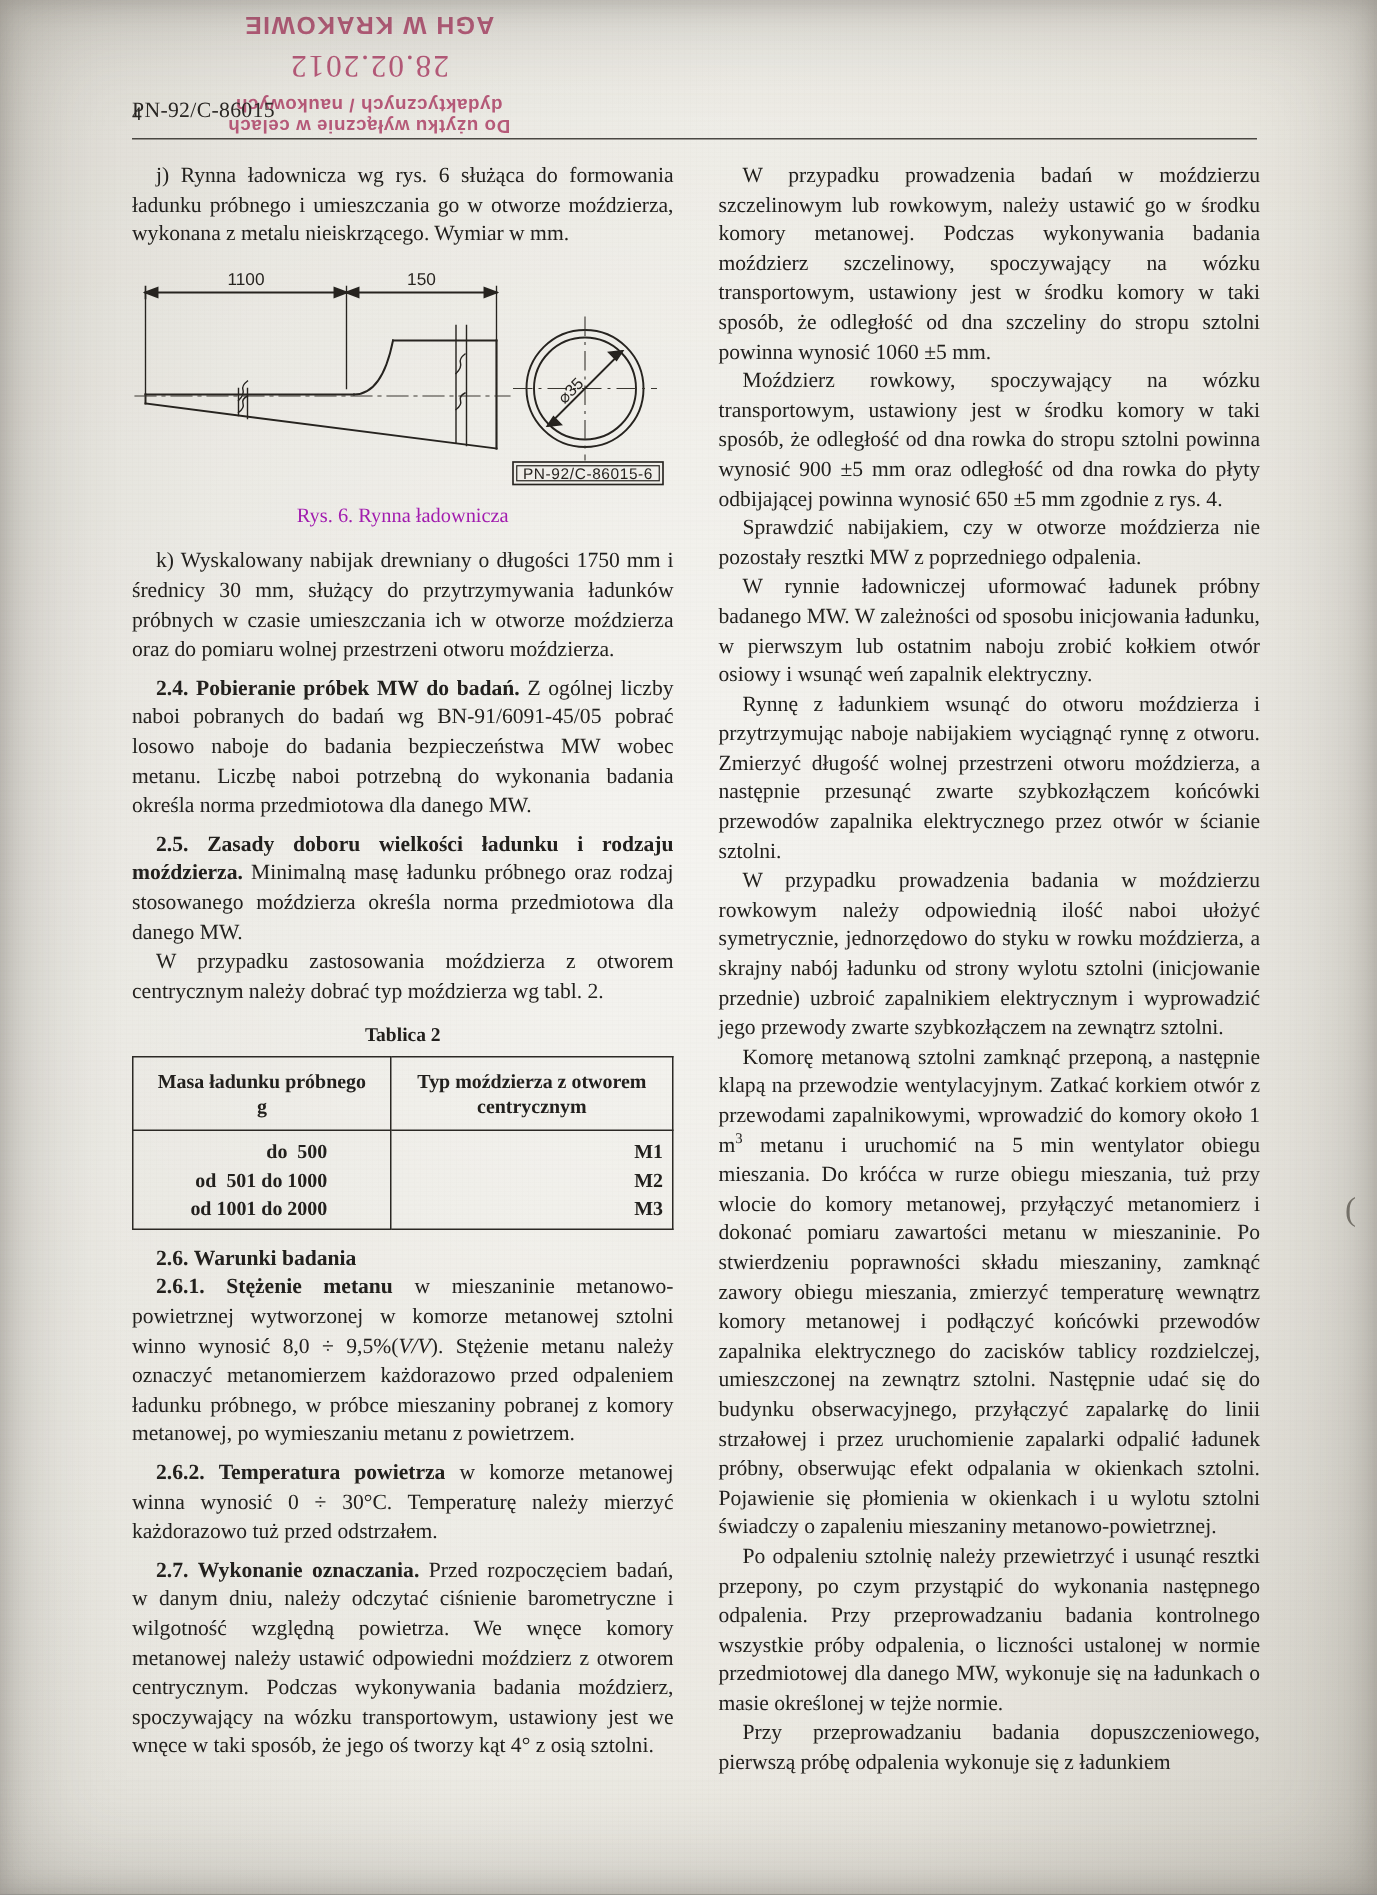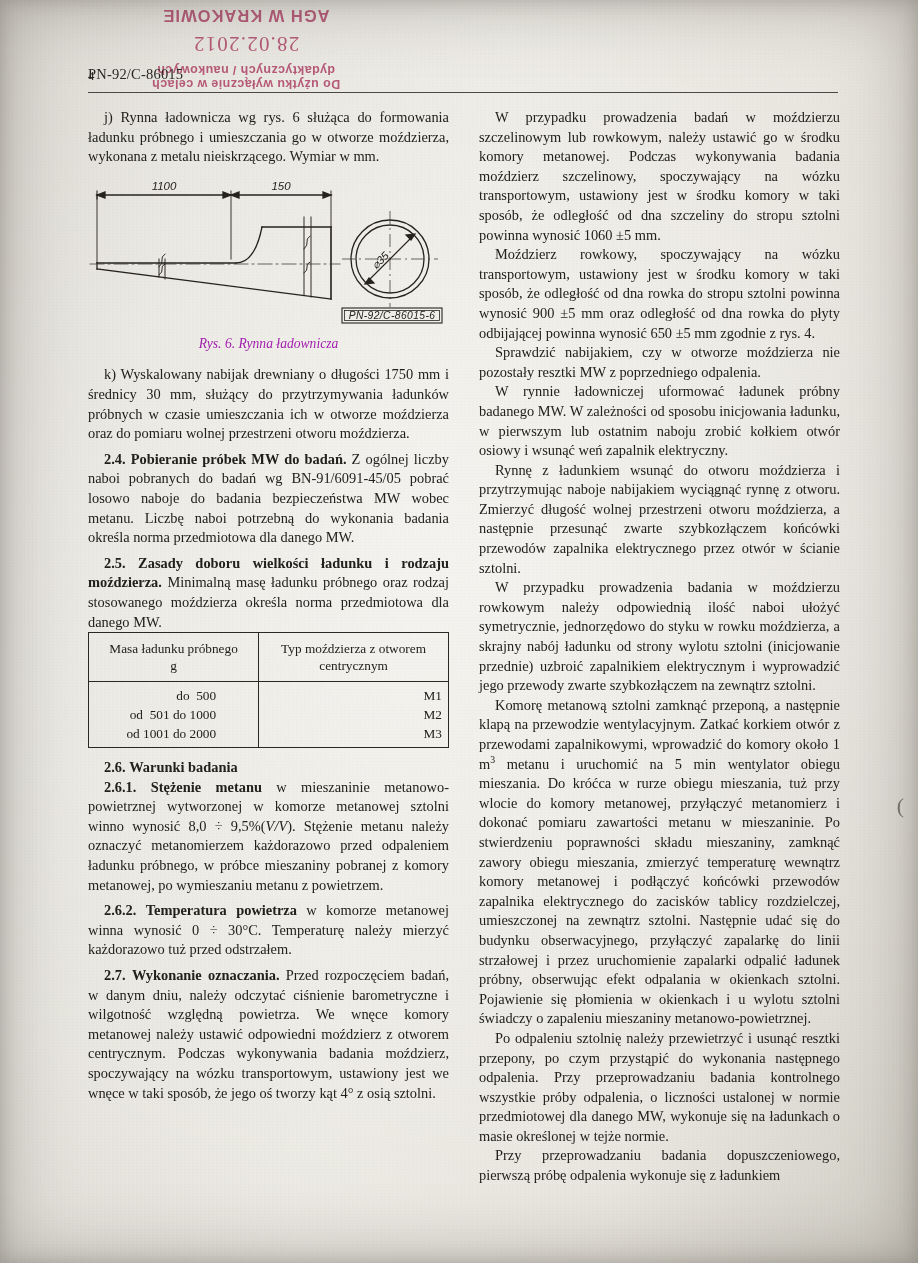--- a/index.html
+++ b/index.html
@@ -132,21 +132,20 @@
     text-indent: 16px;
     hyphens: manual;
   }
   b, .b { font-weight: bold; }
   .ital { font-style: italic; }
 
   
   .figure {
     margin: 10px 0 12px 0;
     position: relative;
-    font-style: italic;
   }
   .fig-svg-wrap {
     width: 361px;
     height: 150px;
     position: relative;
   }
   .fig-caption {
     text-align: center;
     font-size: 13.6px;
     color: #a21caf;
@@ -165,21 +164,21 @@
   }
   table.t2 {
     border-collapse: collapse;
     width: 100%;
     font-size: 13.3px;
     color: #22201d;
   }
   table.t2 td, table.t2 th {
     border: 1.4px solid #2b2824;
     padding: 4px 6px;
-    font-weight: normal;
+    font-weight: bold;
     vertical-align: middle;
   }
   table.t2 th {
     text-align: center;
     line-height: 17px;
     padding: 7px 6px 7px 6px;
   }
   .cell-left {
     text-align: right;
     padding-right: 42px !important;
@@ -301,21 +300,23 @@
 
       <p>k) Wyskalowany nabijak drewniany o długości 1750 mm i średnicy 30 mm, służący do przytrzymywania ładunków próbnych w czasie umieszczania ich w otworze moździerza oraz do pomiaru wolnej przestrzeni otworu moździerza.</p>
 
       <div class="spacer-6"></div>
 
       <p><span class="b">2.4.</span> <span class="b">Pobieranie próbek MW do badań.</span><span> Z ogólnej liczby naboi pobranych do badań wg BN-91/6091-45/05 pobrać losowo naboje do badania bezpieczeństwa MW wobec metanu. Liczbę naboi potrzebną do wykonania badania określa norma przedmiotowa dla danego MW.</span></p>
 
       <div class="spacer-6"></div>
 
       <p><span class="b">2.5.</span> <span class="b">Zasady doboru wielkości ładunku i rodzaju moździerza.</span><span> Minimalną masę ładunku próbnego oraz rodzaj stosowanego moździerza określa norma przedmiotowa dla danego MW.</span></p>
-
+      <p>W przypadku zastosowania moździerza z otworem centrycznym należy dobrać typ moździerza wg tabl. 2.</p>
+
+      <p class="tab-title">Tablica 2</p>
       <table class="t2">
         <tbody>
             <tr>
           <th>
             <div style="white-space:pre-line">Masa ładunku próbnego
 g</div>
           </th>
           <th>
             <div style="white-space:pre-line">Typ moździerza z otworem
 centrycznym</div>

